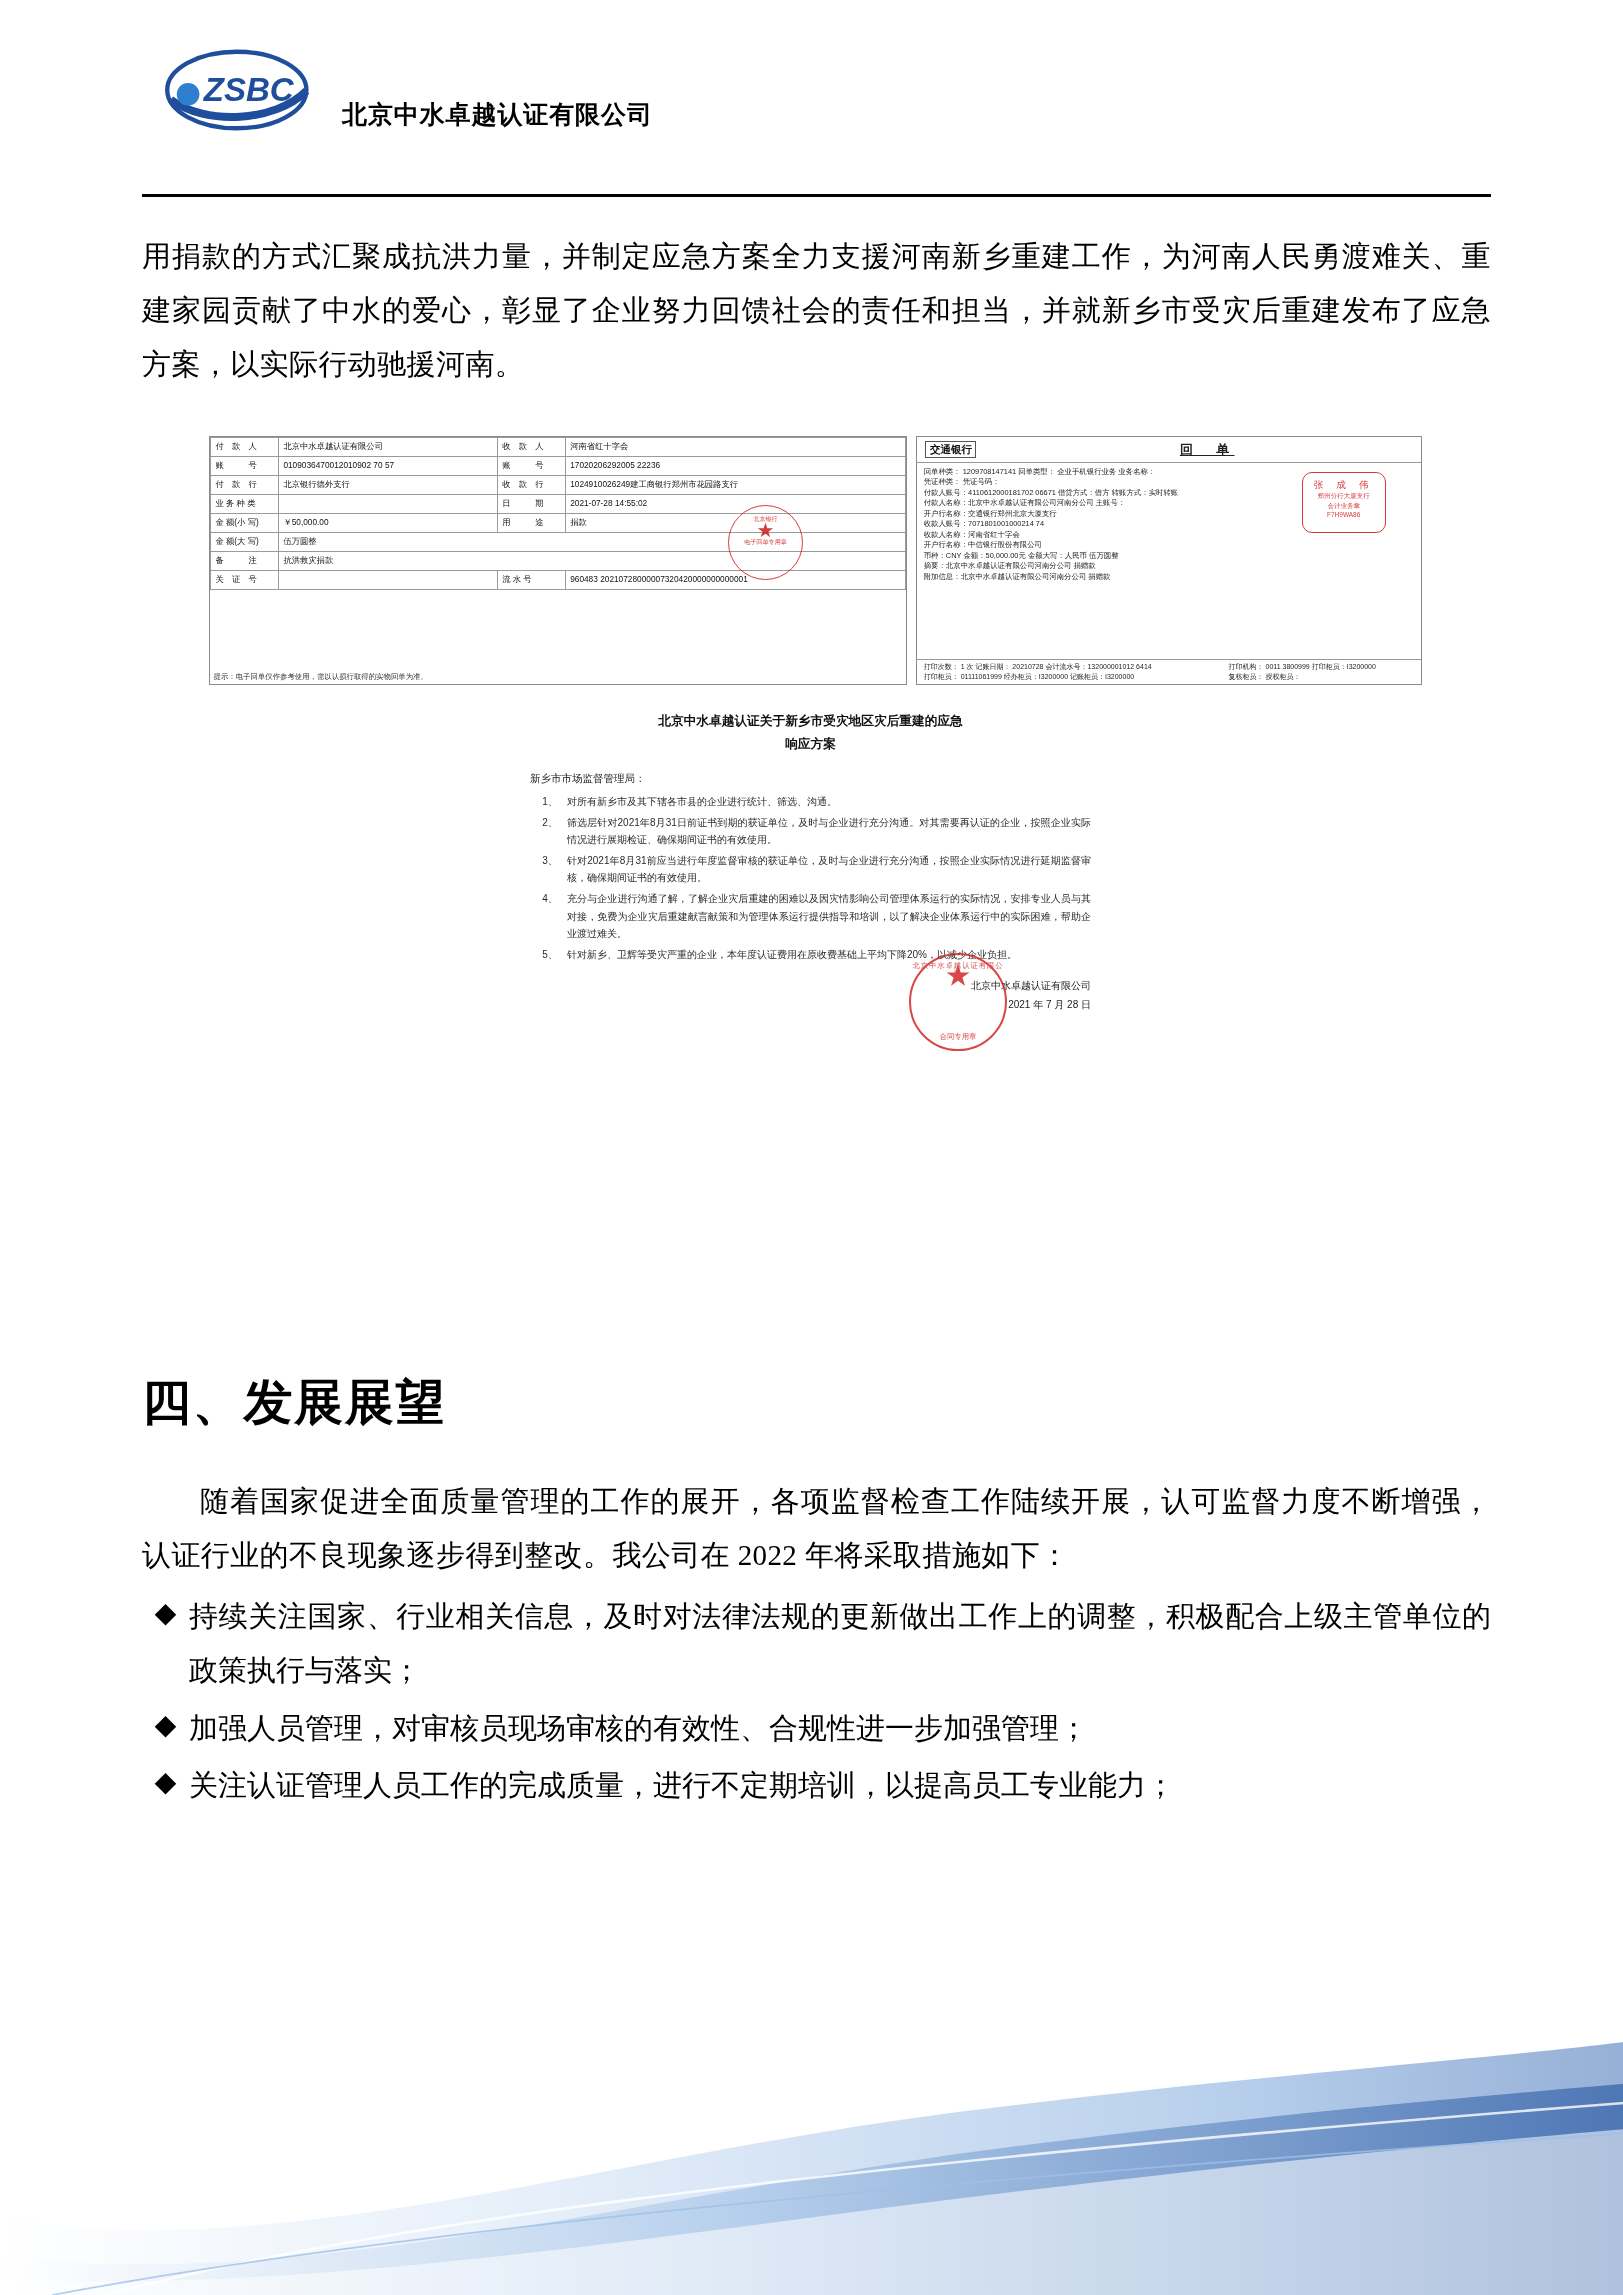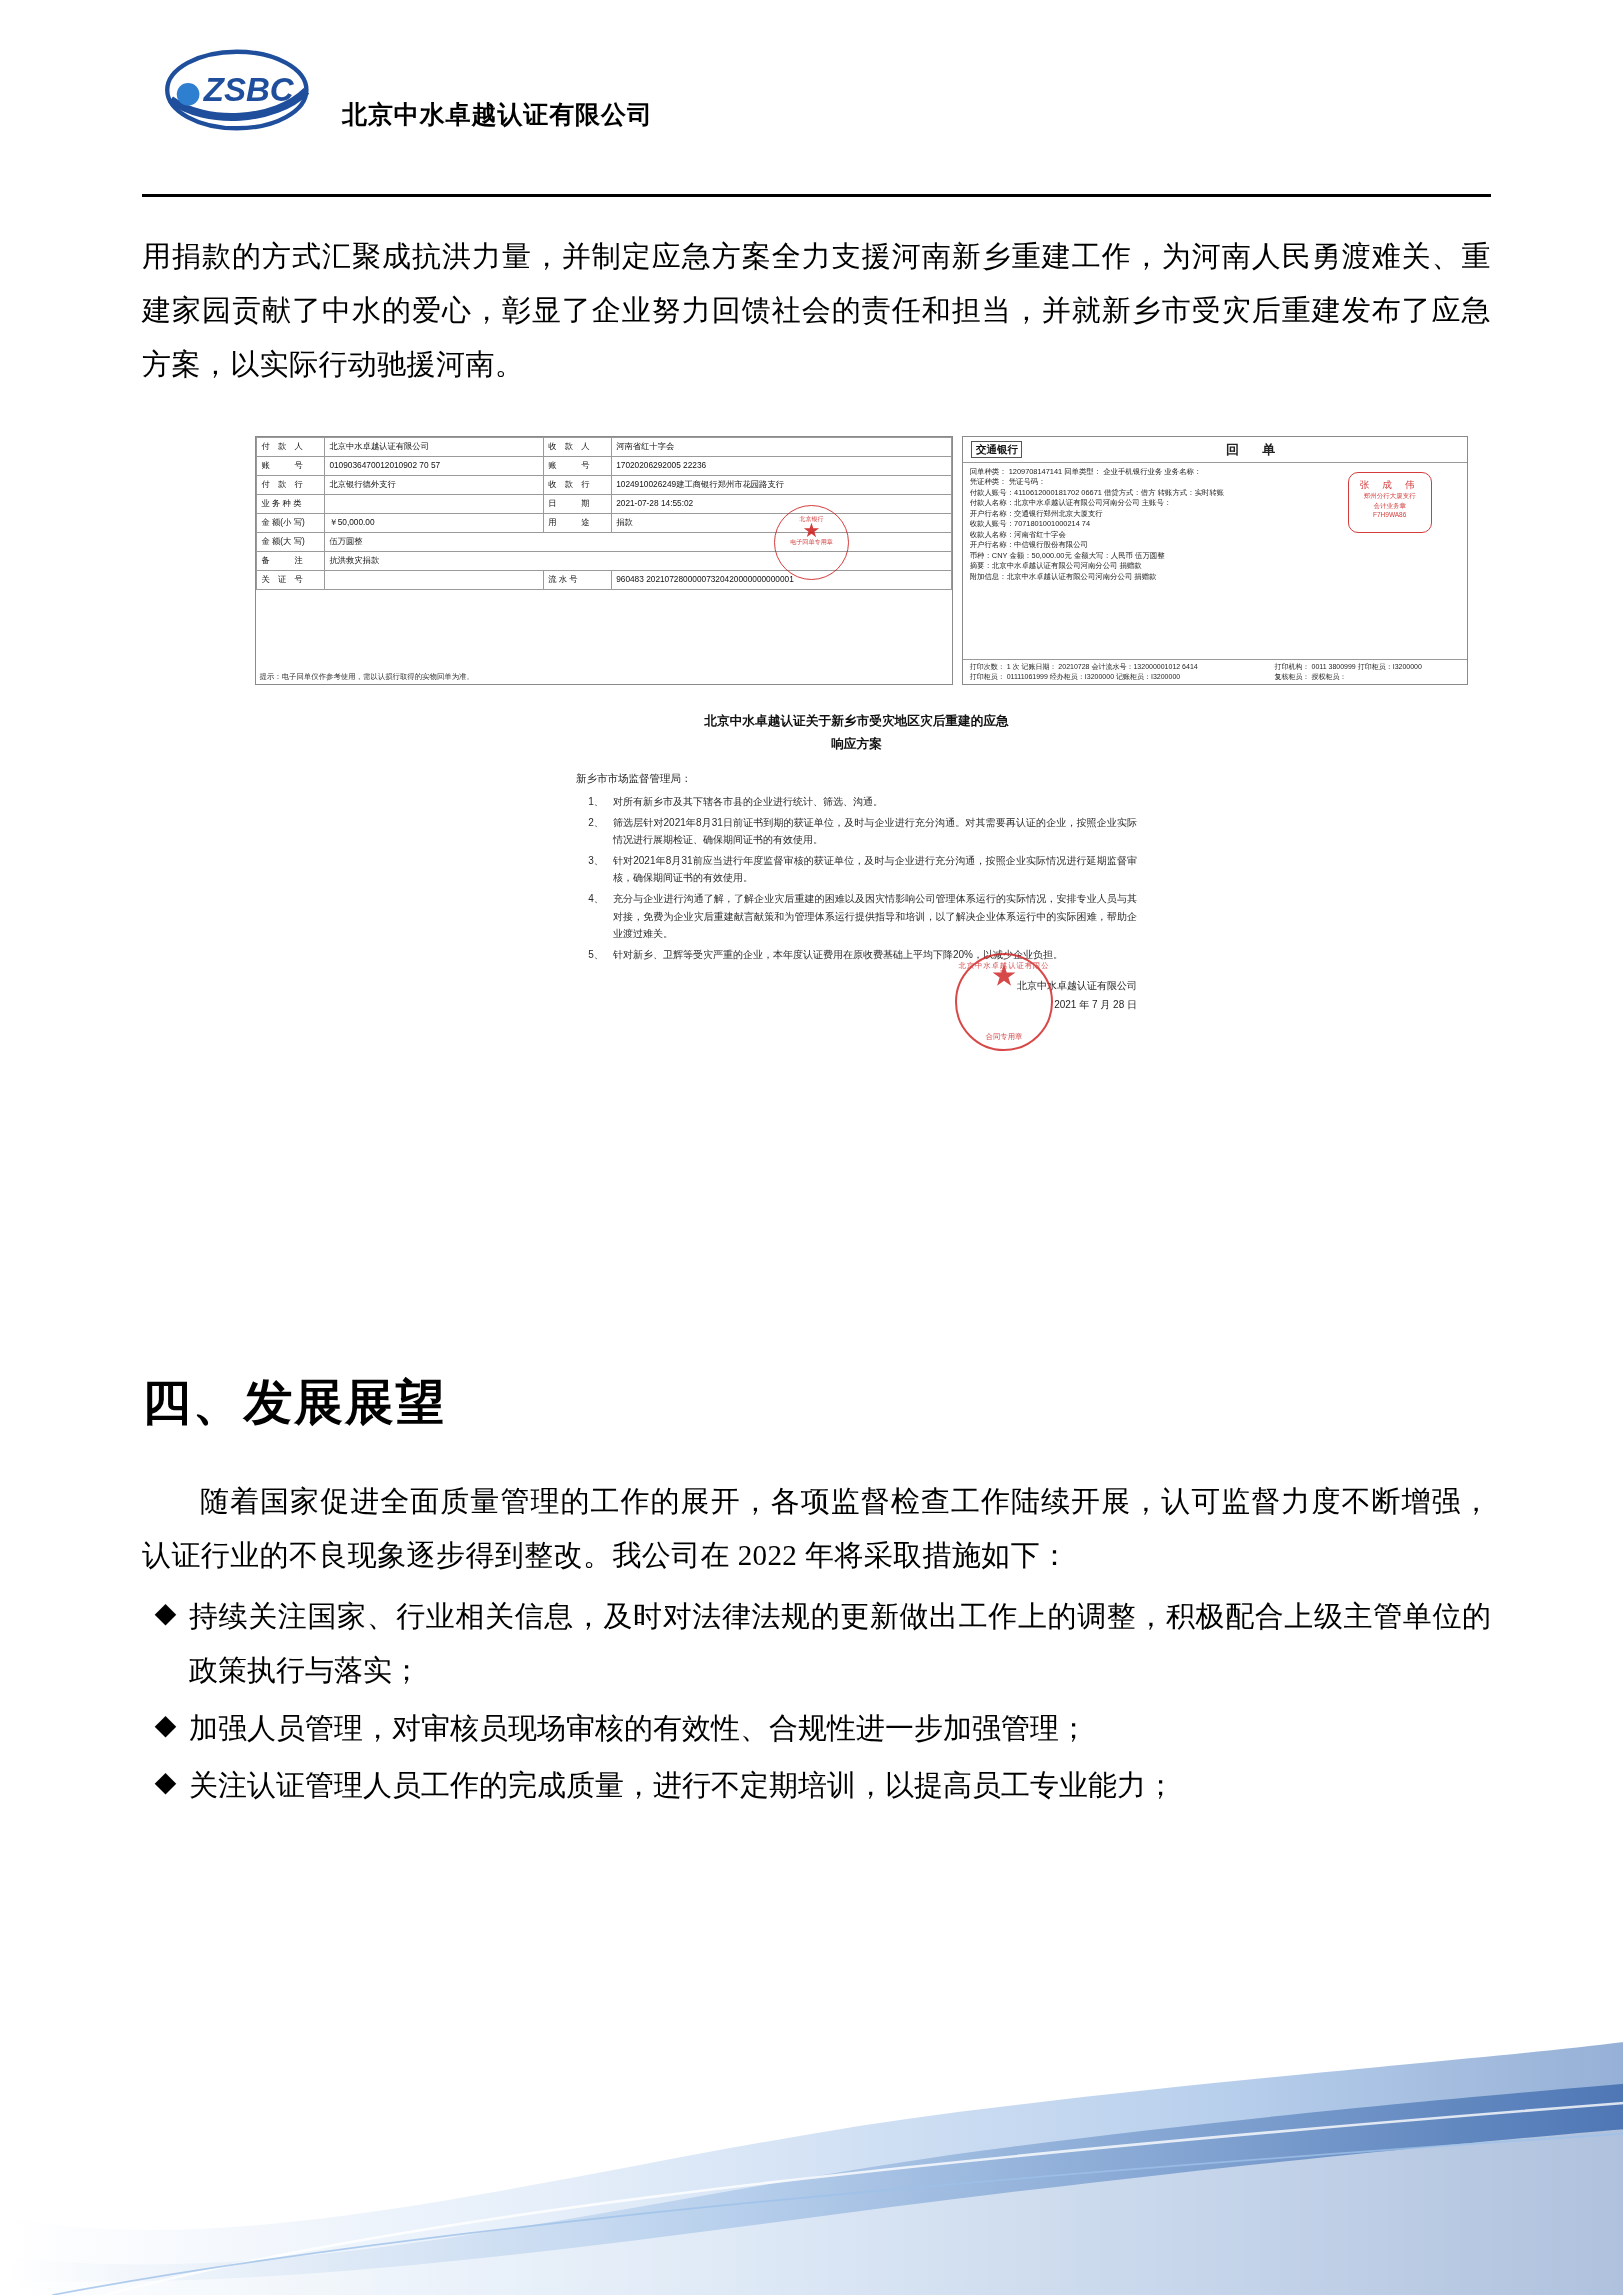--- a/index.html
+++ b/index.html
@@ -59,21 +59,20 @@
     letter-spacing: 0.4px;
   }
   .para.indent { text-indent: 58px; }
 
   
   .scan-block {
     position: absolute;
     left: 209px; top: 436px;
     width: 1213px;
     height: 899px;
-    margin-left: 46px;
   }
 
   
   .receipts {
     position: absolute;
     left: 0; top: 0;
     width: 1213px;
     height: 249px;
     display: flex;
     gap: 8.7px;
@@ -150,20 +149,21 @@
     color: #111;
     border: 0.9px solid #555;
     padding: 0.9px 3.5px;
   }
   .rr-title {
     flex: 1;
     text-align: center;
     font-size: 13px;
     font-weight: bold;
     letter-spacing: 5.2px;
+    text-decoration: underline;
   }
   .rr-grid {
     display: grid;
     grid-template-columns: 1fr 1fr 1fr;
     font-size: 7.4px;
     line-height: 10.5px;
     padding: 3.5px 7px;
     column-gap: 2px;
   }
   .rr-lines { grid-column: 1 / span 2; }

